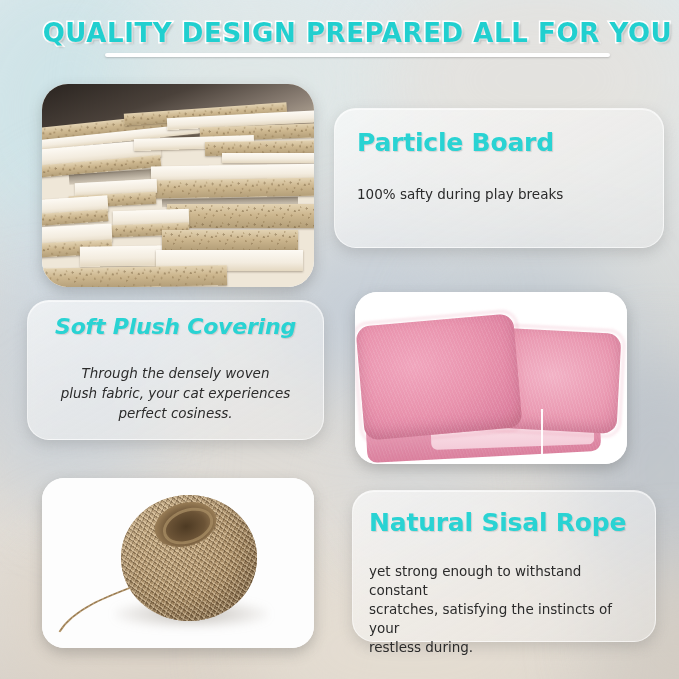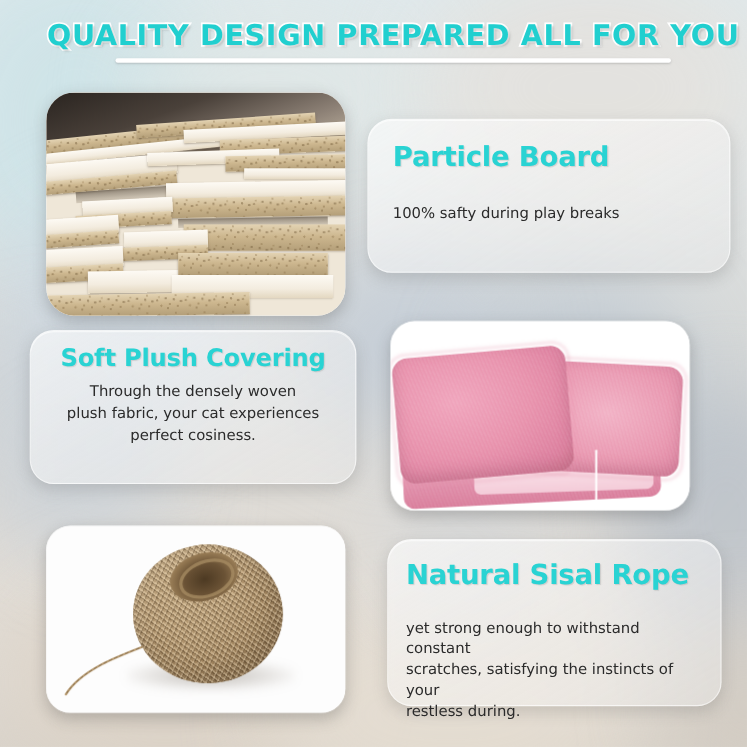--- a/index.html
+++ b/index.html
@@ -144,23 +144,24 @@
   }
   #card-particle .card-title { font-size: 25px; line-height: 1.1; }
   #card-particle .card-body  { font-size: 13.5px; line-height: 1.42; margin-top: 9px; }
 
   
   #card-plush {
     left: 27px; top: 300px;
     width: 297px; height: 140px;
     padding: 14px 18px 0 18px;
     text-align: center;
+    font-style: italic;
   }
   #card-plush .card-title { font-size: 22px; line-height: 1.1; }
-  #card-plush .card-body  { font-size: 13.5px; line-height: 1.46; margin-top: 8px; }
+  #card-plush .card-body  { font-size: 13.5px; line-height: 1.46; margin-top: 25px; }
 
   
   #card-sisal {
     left: 352px; top: 490px;
     width: 304px; height: 152px;
     padding: 18px 16px 0 16px;
   }
   #card-sisal .card-title { font-size: 25px; line-height: 1.1; }
   #card-sisal .card-body  { font-size: 13.5px; line-height: 1.4; margin-top: 7px; }
 

